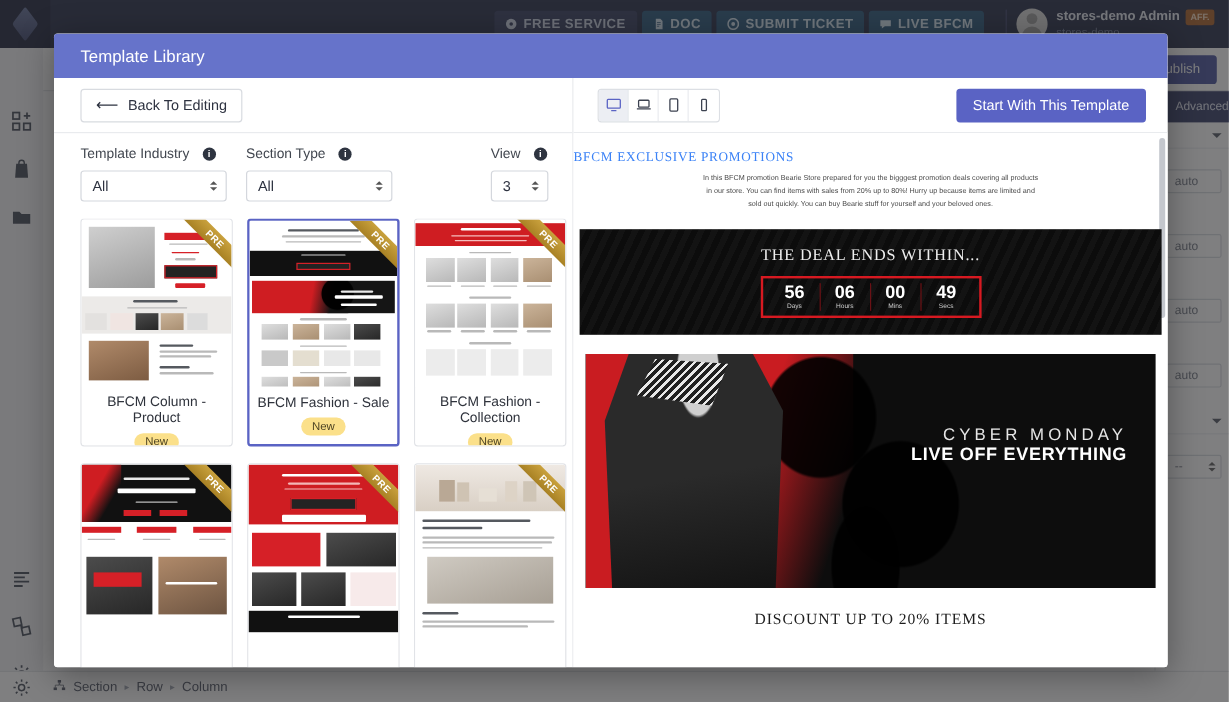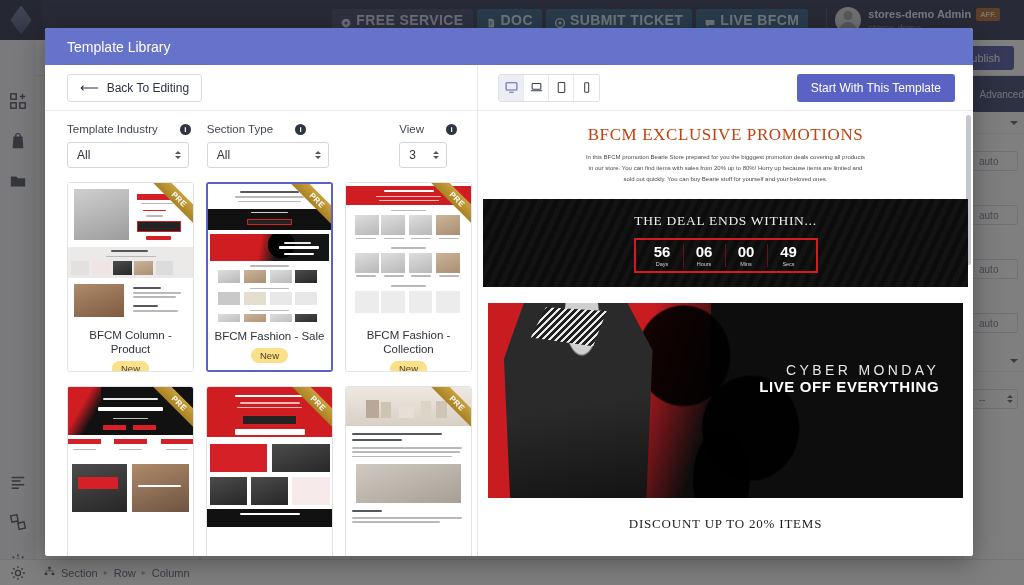--- a/index.html
+++ b/index.html
@@ -29,28 +29,28 @@
     transform: rotate(45deg) skew(8deg,8deg);
     opacity: .85;
     border-radius: 2px;
   }
   .topbar-spacer { flex: 1; }
   .top-btns { display: flex; align-items: center; gap: 4px; margin-right: 10px; }
   .top-btn {
     display: flex; align-items: center; gap: 5px;
     height: 22px; padding: 0 9px;
     border-radius: 3px;
-    font-size: 14px; font-weight: bold; letter-spacing: .4px;
+    font-size: 11px; font-weight: bold; letter-spacing: .4px;
     color: #cdd6e8; background: #2a3258;
     white-space: nowrap;
   }
   .top-btn.blue { background: #1d4f78; color: #d6e6f3; }
   .top-btn .ic { display: inline-block; width: 10px; height: 10px; }
   .divider-v { width: 1px; height: 24px; background: #39406a; margin: 0 8px; }
-  .user-area { display: flex; align-items: center; gap: 7px; padding-right: 24px; }
+  .user-area { display: flex; align-items: center; gap: 7px; padding-right: 12px; }
   .avatar {
     width: 26px; height: 26px; border-radius: 50%;
     background: #d8d8d8; position: relative; overflow: hidden;
   }
   .avatar::before {
     content:""; position:absolute; left:50%; top:4px; width:9px; height:9px;
     border-radius:50%; background:#9b9b9b; transform:translateX(-50%);
   }
   .avatar::after {
     content:""; position:absolute; left:50%; top:15px; width:17px; height:13px;
@@ -90,21 +90,21 @@
     height: 24px; padding: 0 14px; background: #3f4b9a; color: #fff;
     font-size: 11px; border-radius: 3px; display: flex; align-items: center;
   }
 
   
   .rightpanel {
     position: absolute; top: 76px; right: 0; width: 62px; bottom: 26px;
     background: #ffffff; border-left: 1px solid #e2e4e8;
   }
   .rp-tabs {
-    height: 36px; background: #2b3360; color: #dfe3f0;
+    height: 26px; background: #2b3360; color: #dfe3f0;
     font-size: 10px; display: flex; align-items: center; justify-content: flex-end;
     padding-right: 0;
   }
   .rp-sec {
     height: 22px; border-bottom: 1px solid #eceef1;
     display: flex; align-items: center; justify-content: flex-end; padding-right: 6px;
   }
   .caret-down { width: 0; height: 0; border-left: 4px solid transparent; border-right: 4px solid transparent; border-top: 4px solid #4a4f5c; }
   .rp-row { height: 54px; display: flex; align-items: center; justify-content: flex-end; padding-right: 6px; }
   .rp-field {
@@ -157,21 +157,21 @@
   }
   .back-btn {
     height: 28px; padding: 0 12px; border: 1px solid #d8dbe0; border-radius: 3px;
     background: #fff; font-size: 12px; color: #2d3240;
     display: flex; align-items: center; gap: 8px;
   }
   .arrow-left { font-size: 13px; line-height: 1; }
 
   .filters { display: flex; align-items: flex-end; padding: 12px 20px 14px 22px; gap: 16px; flex: none; }
   .f-group { display: flex; flex-direction: column; gap: 7px; }
-  .f-label { font-size: 11.5px; color: #41464f; display: flex; align-items: center; gap: 22px; }
+  .f-label { font-size: 11.5px; color: #41464f; display: flex; align-items: flex-start; gap: 11px; }
   .info-dot {
     width: 11px; height: 11px; border-radius: 50%; background: #2e3440; color: #fff;
     font-size: 8px; font-weight: bold; display: flex; align-items: center; justify-content: center;
     font-style: normal;
   }
   .f-select {
     height: 26px; border: 1px solid #d4d7dd; border-radius: 3px; background: #fff;
     display: flex; align-items: center; justify-content: space-between;
     padding: 0 7px 0 9px; font-size: 12px; color: #2d3240;
   }
@@ -252,22 +252,22 @@
   .device-btn:last-child { border-right: none; }
   .device-btn.active { background: #eceef3; }
   .start-btn {
     height: 28px; padding: 0 14px; background: #5a63c4; color: #fff;
     font-size: 12px; border-radius: 3px; display: flex; align-items: center;
   }
   .pv-body { flex: 1; overflow: hidden; position: relative; background: #fff; }
   .pv-inner { padding: 0; }
 
   .pv-title {
-    text-align: center; font-family: "Liberation Serif", serif;
-    font-size: 17px; letter-spacing: .6px; color: #c2410c;
+    font-family: "Liberation Serif", serif;
+    font-size: 11px; letter-spacing: .6px; color: #3b82f6;
     padding: 14px 0 7px;
   }
   .pv-para {
     width: 280px; margin: 0 auto; text-align: center;
     font-size: 6px; line-height: 1.85; color: #4a4a4a;
     padding-bottom: 14px;
   }
   .pv-countdown {
     margin: 0 5px; height: 88px; position: relative;
     background:

